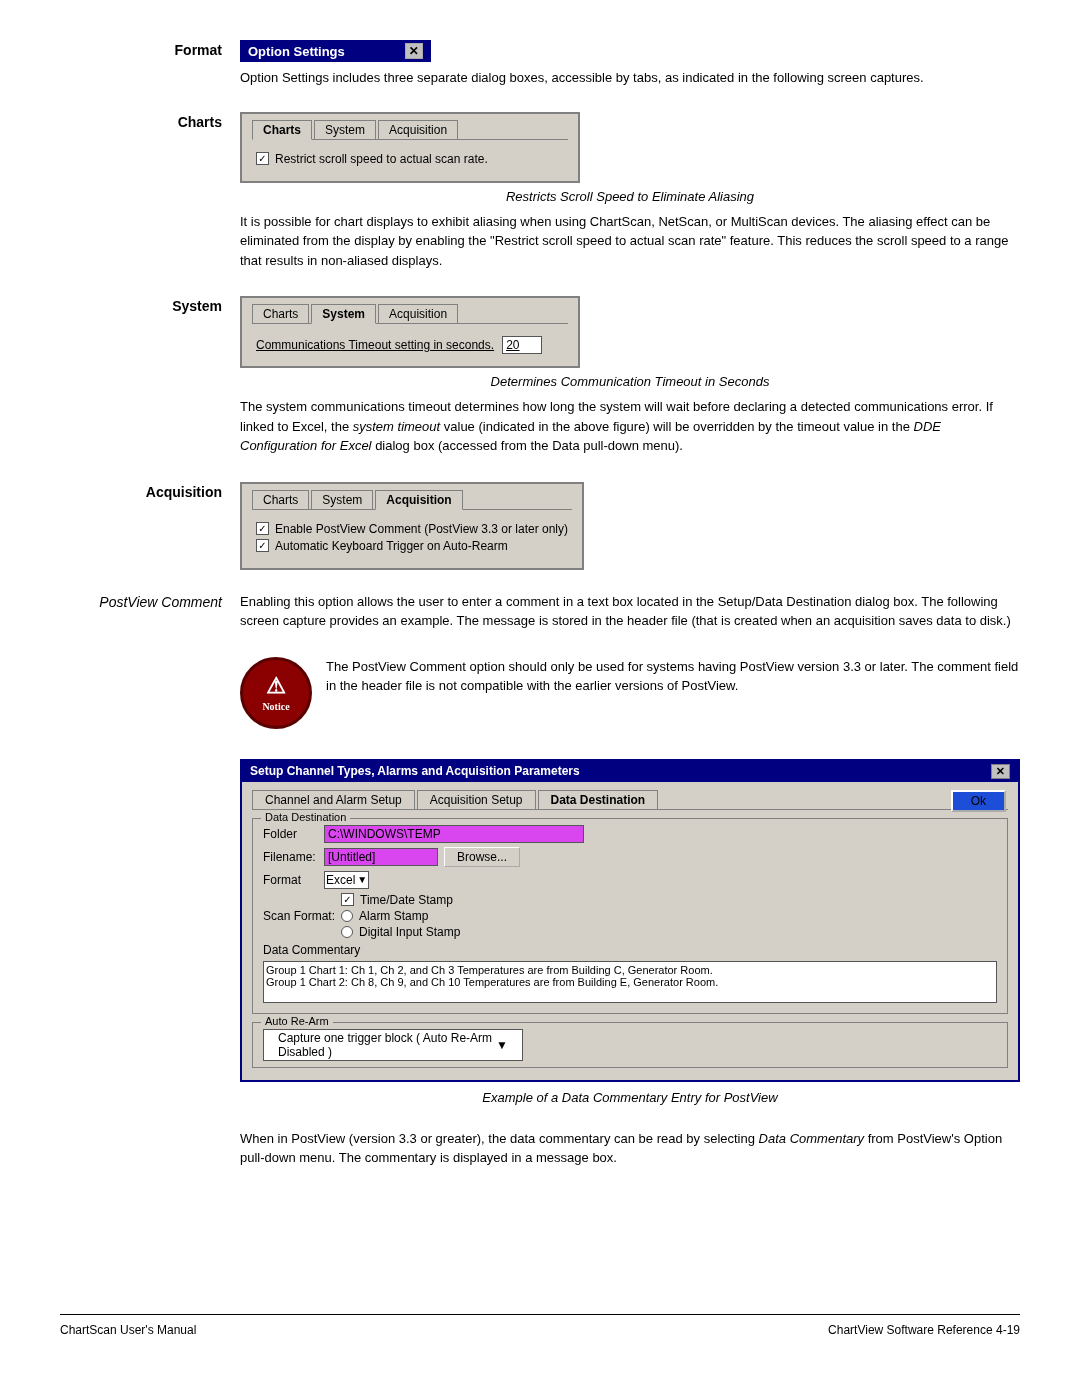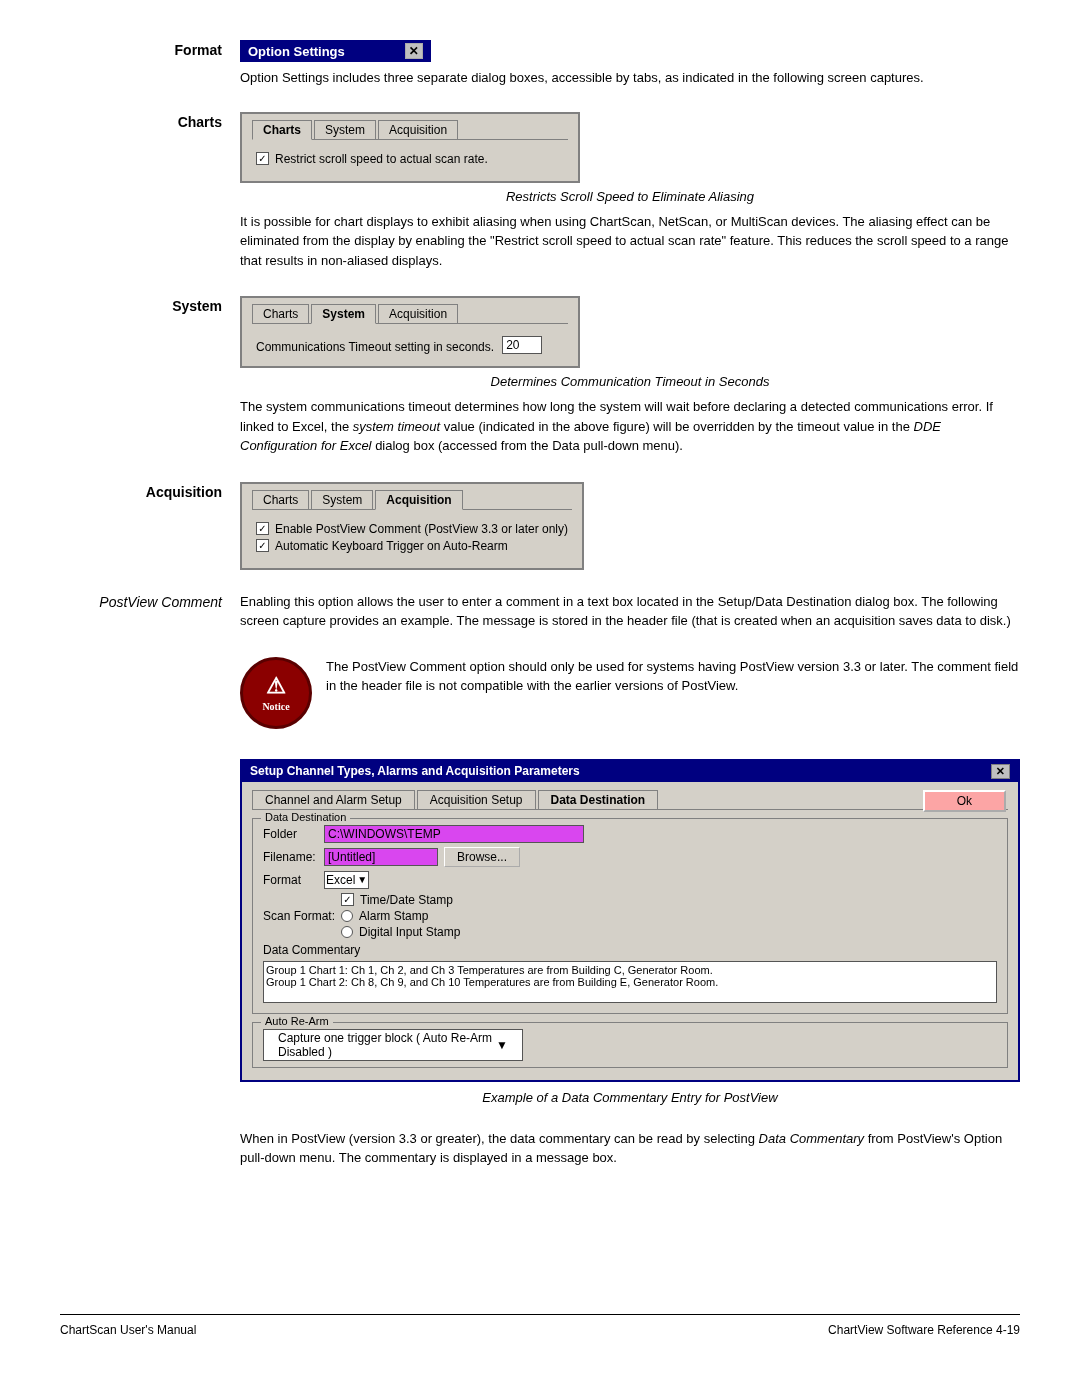--- a/index.html
+++ b/index.html
@@ -134,23 +134,24 @@
       font-size: 13px;
       line-height: 1.5;
       margin-bottom: 10px;
     }
     .body-text-italic {
       font-style: italic;
     }
     
     .system-row {
       display: flex;
-      align-items: flex-end;
+      align-items: center;
       gap: 8px;
       font-size: 12px;
+      text-decoration: underline;
     }
     .system-input {
       width: 40px;
       border: 1px solid #555;
       background: #fff;
       padding: 1px 3px;
       font-size: 12px;
     }
     
     
@@ -233,23 +234,23 @@
       font-size: 12px;
       cursor: pointer;
     }
     .setup-tab.active {
       font-weight: bold;
     }
     .ok-button {
       position: absolute;
       right: 12px;
       top: 8px;
-      background: #fca5a5;
+      background: #1d4ed8;
       border: 2px outset #fff;
-      padding: 2px 32px;
+      padding: 2px 18px;
       font-size: 12px;
       cursor: pointer;
     }
     .setup-group {
       border: 1px solid #808080;
       padding: 6px 10px;
       margin-bottom: 8px;
       position: relative;
     }
     .setup-group-label {

